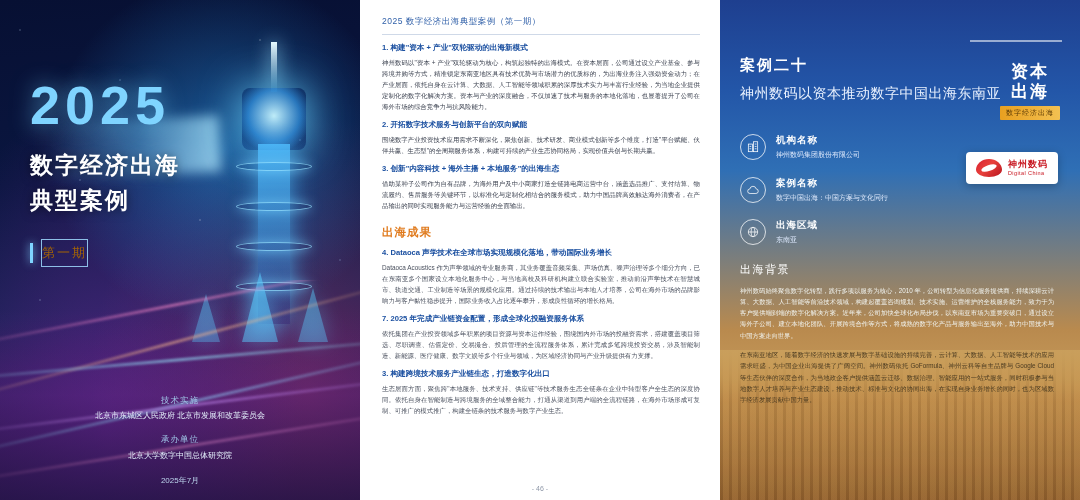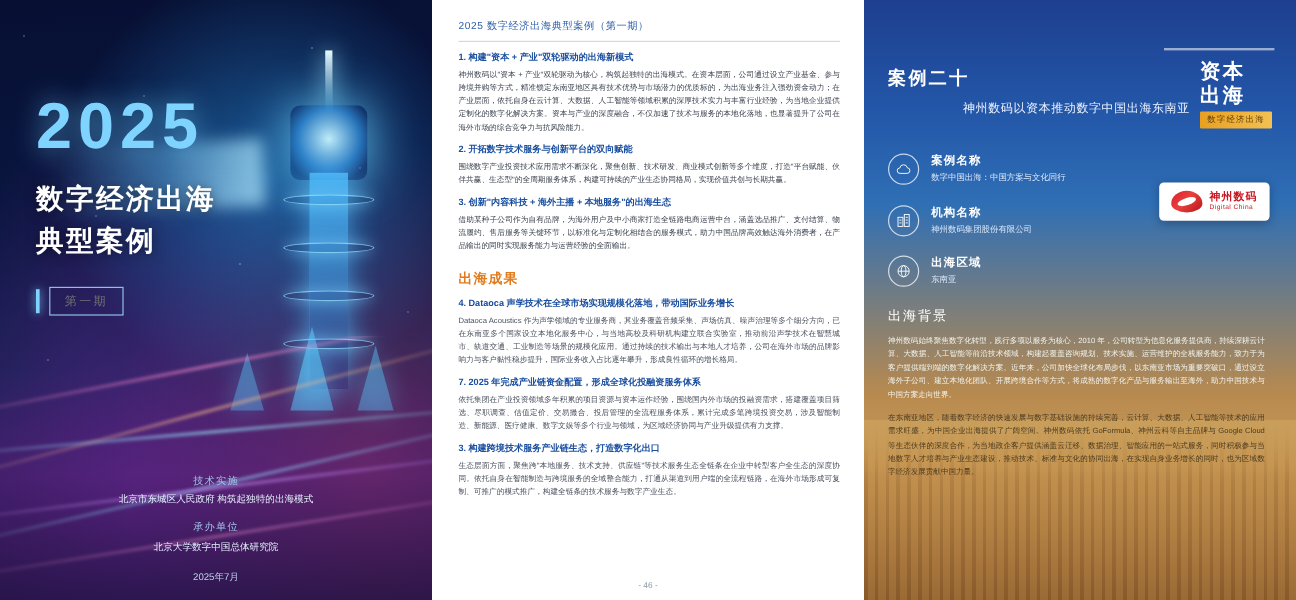--- a/index.html
+++ b/index.html
@@ -127,22 +127,22 @@
     color: #ffffff; line-height: 1.5;
     text-shadow: 0 1px 10px rgba(0,0,0,.5);
   }
   .cover-issue {
     margin-top: 22px;
     display: inline-flex; align-items: center; gap: 8px;
   }
   .cover-issue .bar { width: 3px; height: 20px; background: #7fd4ff; box-shadow: 0 0 8px #7fd4ff; }
   .cover-issue .box {
     border: 1px solid rgba(160,220,255,.85);
-    color: #737373; font-size: 10px; letter-spacing: 2px;
-    padding: 4px 12px;
+    color: #a16207; font-size: 13px; letter-spacing: 2px;
+    padding: 4px 0;
   }
   .cover-footer {
     position: absolute; z-index: 5; left: 0; right: 0; bottom: 12px;
     text-align: center; color: #cfe2f5; line-height: 1.9;
   }
   .cf-label { font-size: 8.5px; color: #9fc4e6; letter-spacing:1px; }
   .cf-orgs { font-size: 8px; color: #e3eefb; }
   .cf-date { font-size: 8px; color: #bcd4ec; margin-top: 10px; }
 
   
@@ -192,25 +192,25 @@
       linear-gradient(180deg, #d9a45e, #8f5f2c);
     opacity: .95;
   }
   .right-photo:after{
     content:""; position:absolute; inset:0;
     background: linear-gradient(180deg, rgba(202,160,94,.95) 0%, rgba(202,160,94,.25) 35%, rgba(120,75,35,.15) 100%);
   }
   .right-inner { position: relative; z-index: 4; padding: 56px 26px 0 20px; }
 
   .case-no { font-size: 15px; font-weight: 700; color: #ffffff; letter-spacing: 2px; }
-  .case-title { margin-top: 8px; font-size: 10px; color: #eaf2ff; letter-spacing: .5px; line-height: 1.5; text-align: center; }
+  .case-title { margin-top: 8px; font-size: 14px; color: #eaf2ff; letter-spacing: .5px; line-height: 1.5; }
 
   .ribbon {
-    position: absolute; top: 50px; right: 20px; z-index: 6;
-    text-align: left;
+    position: absolute; top: 62px; right: 20px; z-index: 6;
+    text-align: center;
   }
   .ribbon .big {
     font-size: 17px; font-weight: 700; color: #ffffff; line-height: 1.15; letter-spacing: 2px;
   }
   .ribbon .tag {
     display:inline-block; margin-top: 4px;
     background: linear-gradient(90deg,#e8a020,#f3c152);
     color: #5b3a06; font-size: 7px; padding: 2px 6px; letter-spacing: 1px;
     border-radius: 1px;
   }
@@ -295,21 +295,21 @@
         <div>典型案例</div>
       </div>
       <div class="cover-issue">
         <span class="bar"></span>
         <span class="box">第一期</span>
       </div>
     </div>
 
     <div class="cover-footer">
       <div class="cf-label">技术实施</div>
-      <div class="cf-orgs">北京市东城区人民政府    构筑起独特的出海模式</div>
+      <div class="cf-orgs">北京市东城区人民政府    北京市发展和改革委员会</div>
       <div class="cf-label" style="margin-top:8px">承办单位</div>
       <div class="cf-orgs">北京大学数字中国总体研究院</div>
       <div class="cf-date">2025年7月</div>
     </div>
   </section>
 
   <section class="mid">
     <div class="mid-header">2025 数字经济出海典型案例（第一期）</div>
 
     <h3>1. 构建"资本 + 产业"双轮驱动的出海新模式</h3>
@@ -346,32 +346,20 @@
         <div class="t1">神州数码</div>
         <div class="t2">Digital China</div>
       </div>
     </div>
 
     <div class="right-inner">
       <div class="case-no">案例二十</div>
       <div class="case-title">神州数码以资本推动数字中国出海东南亚</div>
 
       <div class="info-list">
-
-        <div class="info-row">
-          <div class="info-ic">
-            <svg viewBox="0 0 24 24">
-                <path d="M7 18h10a4 4 0 0 0 .4-7.98A5.5 5.5 0 0 0 6.6 10.2 3.9 3.9 0 0 0 7 18z"></path>
-              </svg>
-          </div>
-          <div>
-            <div class="info-k">案例名称</div>
-            <div class="info-v">数字中国出海：中国方案与文化同行</div>
-          </div>
-        </div>
 
         <div class="info-row">
           <div class="info-ic">
             <svg viewBox="0 0 24 24">
                 <rect x="4" y="7" width="7" height="13"></rect>
                 <rect x="13" y="3" width="7" height="17"></rect>
                 <line x1="6" y1="11" x2="9" y2="11"></line>
                 <line x1="6" y1="15" x2="9" y2="15"></line>
                 <line x1="15" y1="7" x2="18" y2="7"></line>
                 <line x1="15" y1="11" x2="18" y2="11"></line>
@@ -380,20 +368,32 @@
           </div>
           <div>
             <div class="info-k">机构名称</div>
             <div class="info-v">神州数码集团股份有限公司</div>
           </div>
         </div>
 
         <div class="info-row">
           <div class="info-ic">
             <svg viewBox="0 0 24 24">
+                <path d="M7 18h10a4 4 0 0 0 .4-7.98A5.5 5.5 0 0 0 6.6 10.2 3.9 3.9 0 0 0 7 18z"></path>
+              </svg>
+          </div>
+          <div>
+            <div class="info-k">案例名称</div>
+            <div class="info-v">数字中国出海：中国方案与文化同行</div>
+          </div>
+        </div>
+
+        <div class="info-row">
+          <div class="info-ic">
+            <svg viewBox="0 0 24 24">
                 <circle cx="12" cy="12" r="8"></circle>
                 <ellipse cx="12" cy="12" rx="3.4" ry="8"></ellipse>
                 <line x1="4" y1="12" x2="20" y2="12"></line>
               </svg>
           </div>
           <div>
             <div class="info-k">出海区域</div>
             <div class="info-v">东南亚</div>
           </div>
         </div>

